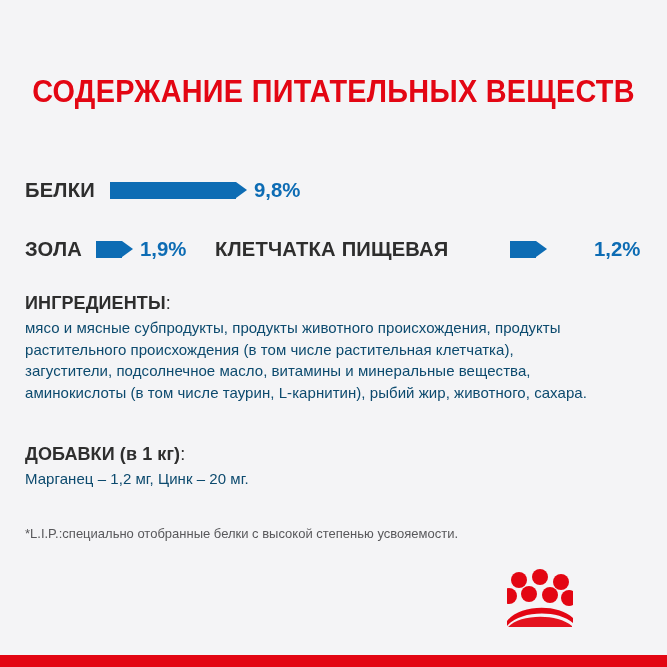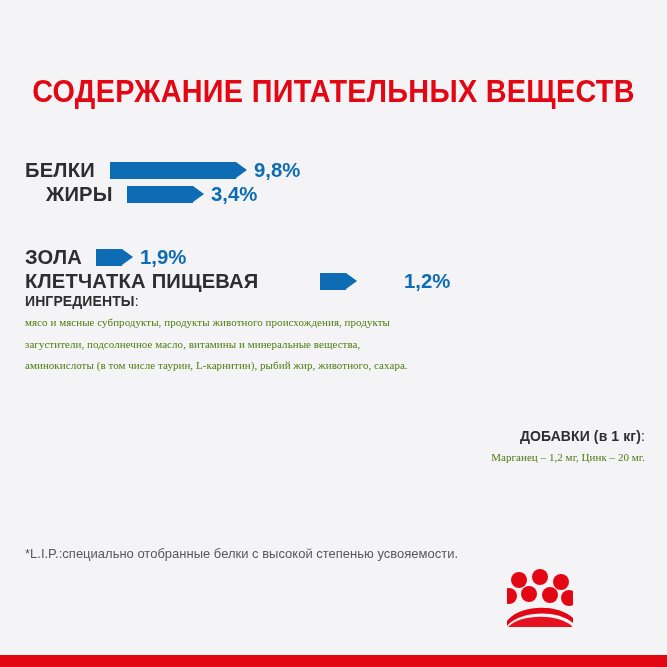--- a/index.html
+++ b/index.html
@@ -42,23 +42,22 @@
   
   .nutrients {
     position: absolute;
     top: 158px;
     left: 25px;
     width: 617px;
   }
 
   .nut-row {
     display: flex;
-    align-items: flex-start;
+    align-items: flex-end;
     height: 44px;
-    flex-direction: column;
   }
 
   .nut-row.row2 { height: 44px; margin-top: 15px; }
 
   .nut-item {
     display: flex;
     align-items: center;
     white-space: nowrap;
   }
 
@@ -111,38 +110,37 @@
 
   
   .body-block {
     position: absolute;
     left: 25px;
     width: 620px;
     color: #3b3b3d;
   }
 
   .block-ingredients { top: 293px; }
-  .block-additives   { top: 428px; text-align: right; }
-  .block-footnote    { top: 525px; margin-top: 20px; }
+  .block-additives   { top: 444px; }
+  .block-footnote    { top: 525px; }
 
   .block-head {
     font-weight: 700;
-    font-size: 14px;
+    font-size: 18px;
     color: #2e2e2e;
     margin-bottom: 3px;
     letter-spacing: 0.1px;
   }
   .block-head .colon { font-weight: 400; }
 
   .block-line {
-    font-size: 11px;
+    font-size: 15px;
     line-height: 21.5px;
-    color: #4d7c0f;
+    color: #0c4a6e;
     letter-spacing: 0.05px;
-    font-family: Liberation Serif, serif;
   }
 
   .footnote {
     font-size: 13px;
     color: #58585b;
     line-height: 18px;
   }
 
   
   .logo {
@@ -173,25 +171,20 @@
   <div class="nutrients">
 
     <div class="nut-row row1">
 
       <div class="nut-item left-1">
         <span class="nut-label">БЕЛКИ</span>
         <span class="bar w-protein"></span>
         <span class="nut-value">9,8%</span>
       </div>
 
-      <div class="nut-item right-1">
-        <span class="nut-label">ЖИРЫ</span>
-        <span class="bar w-fat"></span>
-        <span class="nut-value">3,4%</span>
-      </div>
 
     </div>
 
     <div class="nut-row row2">
 
       <div class="nut-item left-2">
         <span class="nut-label">ЗОЛА</span>
         <span class="bar w-ash"></span>
         <span class="nut-value">1,9%</span>
       </div>
@@ -202,20 +195,21 @@
         <span class="nut-value">1,2%</span>
       </div>
 
     </div>
 
   </div>
 
   <div class="body-block block-ingredients">
     <div class="block-head"><span>ИНГРЕДИЕНТЫ</span><span class="colon">:</span></div>
     <div class="block-line">мясо и мясные субпродукты, продукты животного происхождения, продукты</div>
+    <div class="block-line">растительного происхождения (в том числе растительная клетчатка),</div>
     <div class="block-line">загустители, подсолнечное масло, витамины и минеральные вещества,</div>
     <div class="block-line">аминокислоты (в том числе таурин, L-карнитин), рыбий жир, животного, сахара.</div>
   </div>
 
   <div class="body-block block-additives">
     <div class="block-head"><span>ДОБАВКИ (в 1 кг)</span><span class="colon">:</span></div>
     <div class="block-line">Марганец – 1,2 мг, Цинк – 20 мг.</div>
   </div>
 
   <div class="body-block block-footnote">

